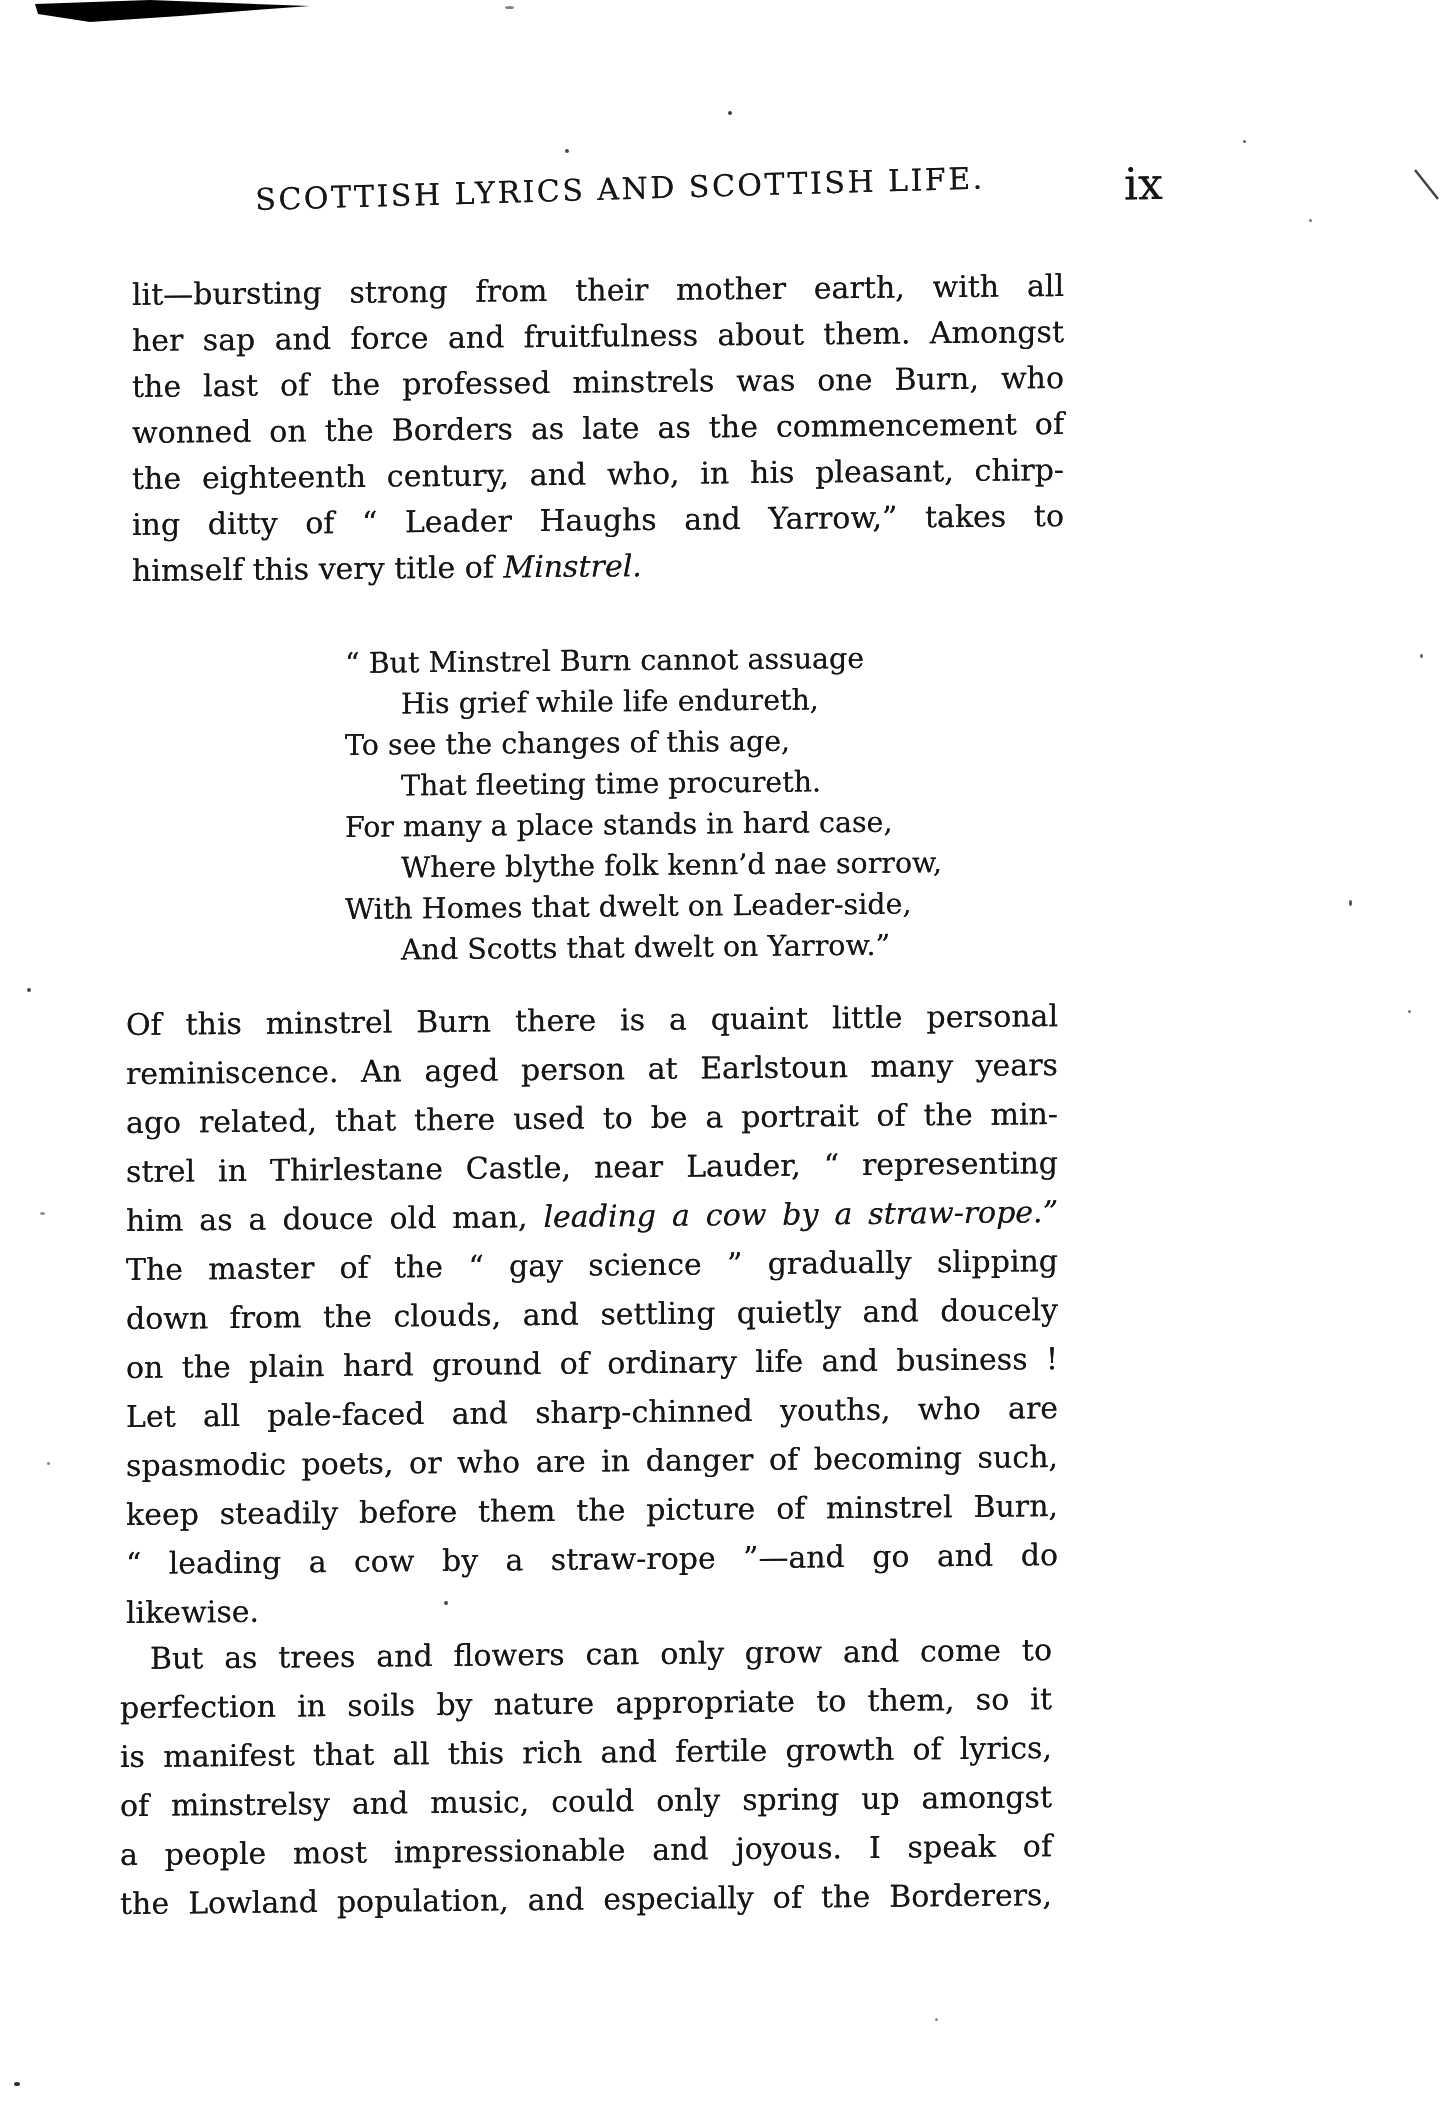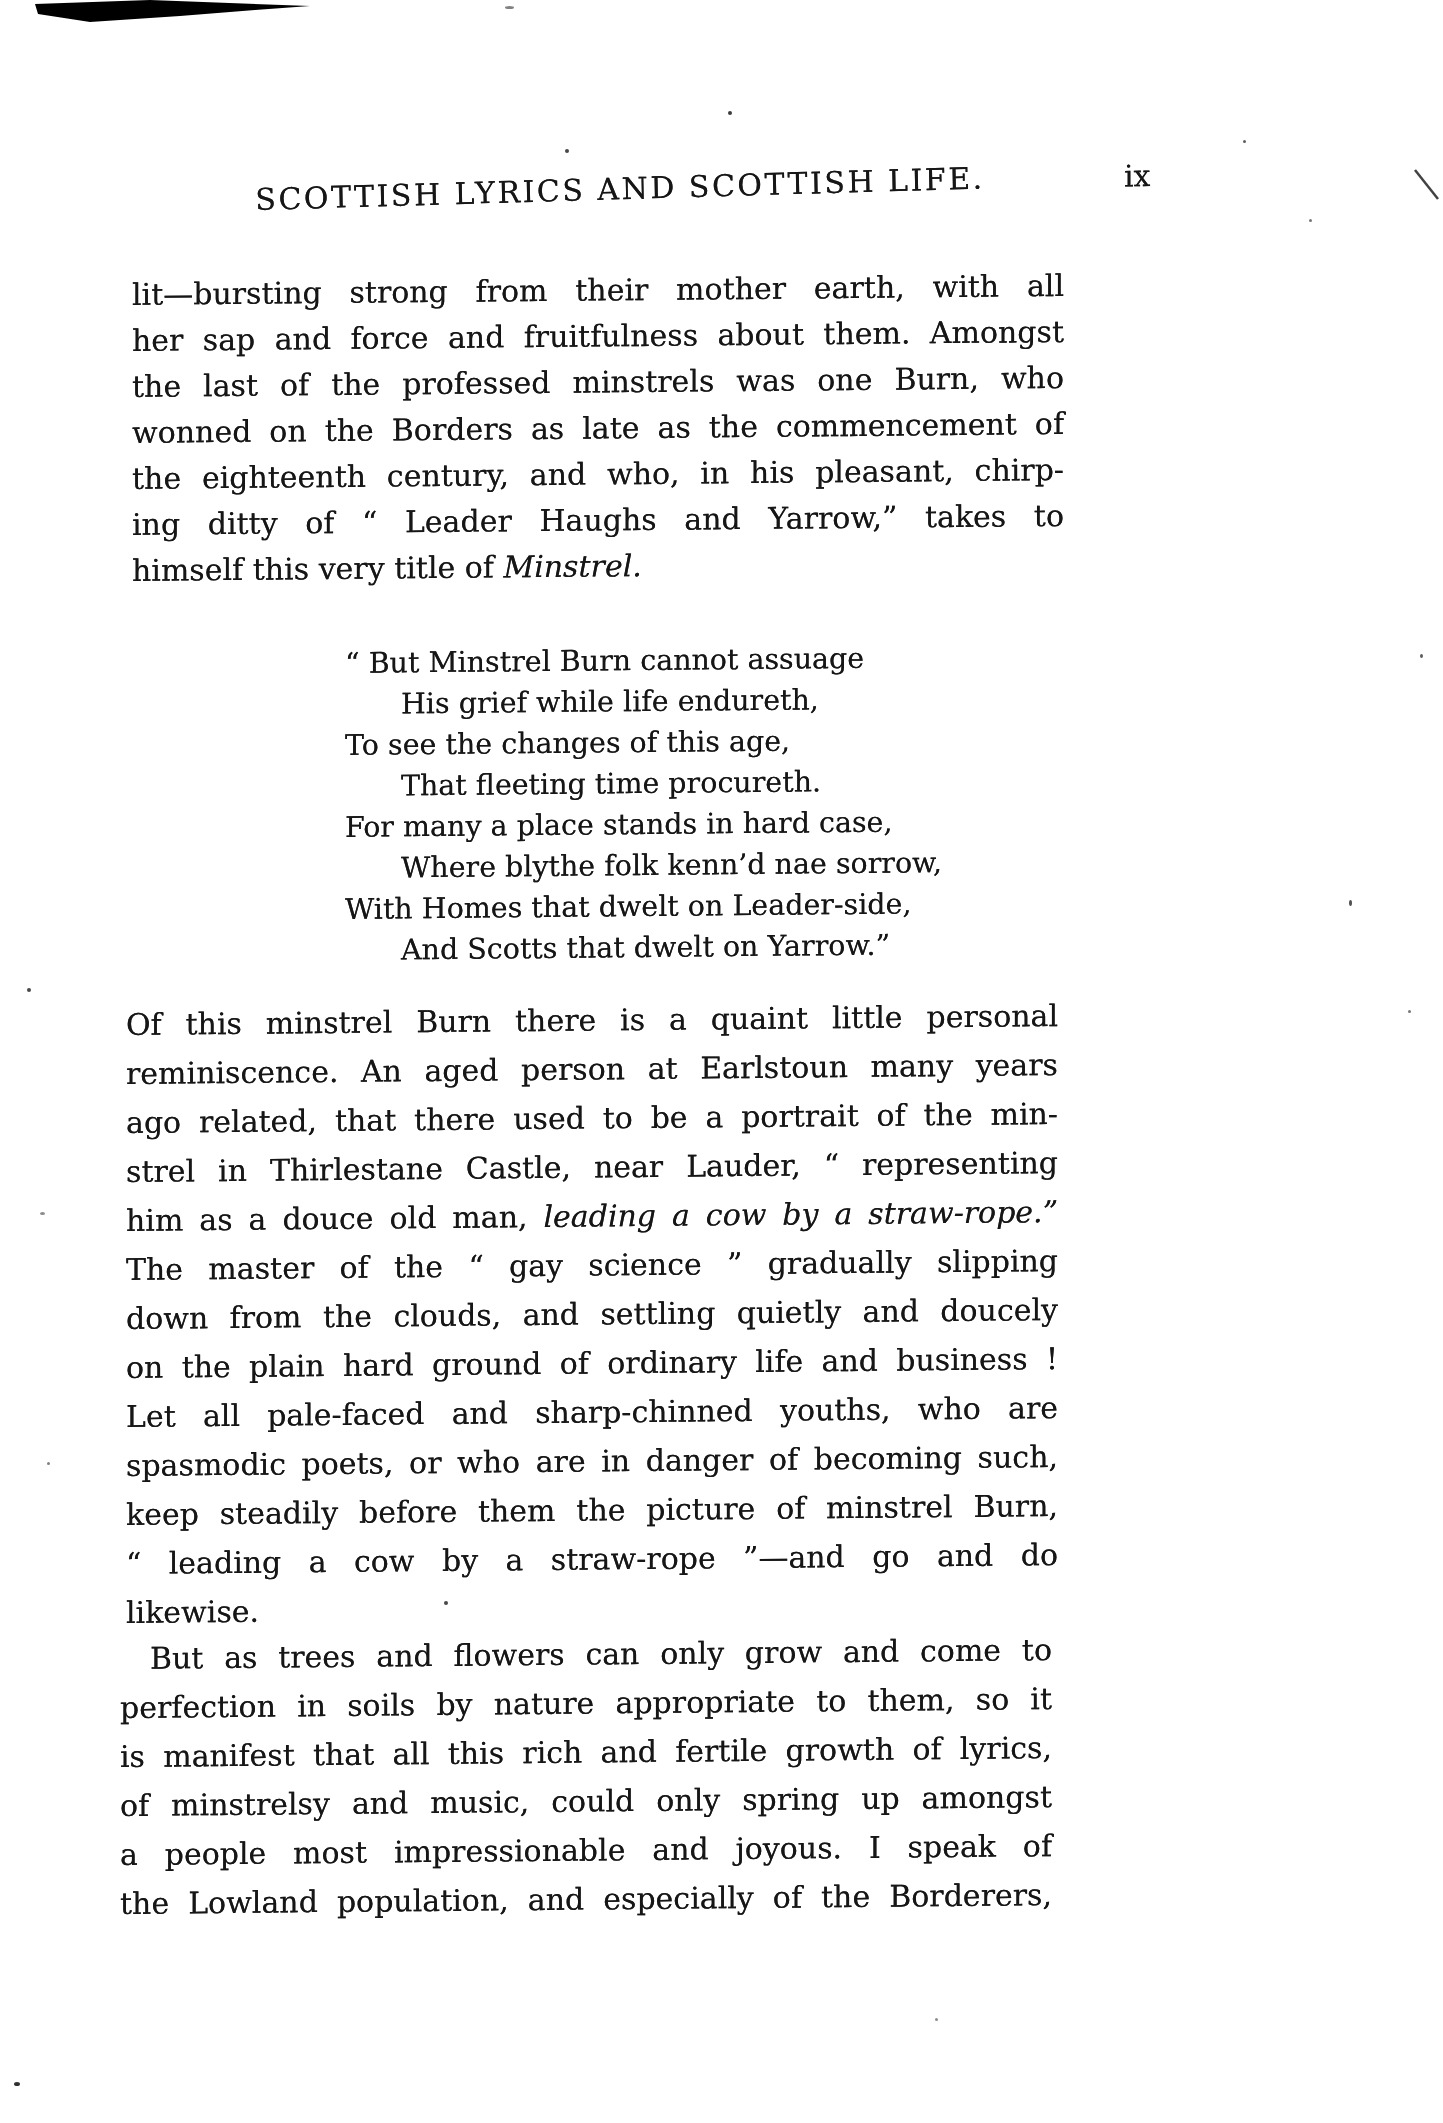--- a/index.html
+++ b/index.html
@@ -8,21 +8,21 @@
     overflow:hidden;color:#161616;
     font-family:"DejaVu Serif","Liberation Serif",serif;
     text-shadow:0 0 0.6px rgba(15,15,15,.8);
   }
   .skew{position:absolute;inset:0;transform:skewY(-0.55deg);transform-origin:128px 0;}
   .running-head{
     position:absolute;left:128px;top:176px;width:932px;text-align:center;
     font-size:30px;letter-spacing:2.5px;white-space:nowrap;
     transform:translateX(26px) rotate(-1.15deg);
   }
-  .pageno{position:absolute;left:1124px;top:168px;font-size:30px;}
+  .pageno{position:absolute;left:1124px;top:168px;font-size:44px;}
   .para{position:absolute;width:932px;font-size:30px;}
   .p1{left:132px;top:272px;line-height:46px;}
   .p2{left:126px;top:1000px;line-height:49px;}
   .p3{left:120px;top:1634px;line-height:49px;}
   .p3 .line:first-child{text-indent:30px;}
   .line{text-align:justify;text-align-last:justify;}
   .line.lastline{text-align:left;text-align-last:left;}
   .poem{position:absolute;left:345px;top:645px;width:720px;font-size:28.5px;line-height:41px;}
   .poem .line{text-align:left;text-align-last:left;}
   .poem .line:nth-child(even){padding-left:56px;}

